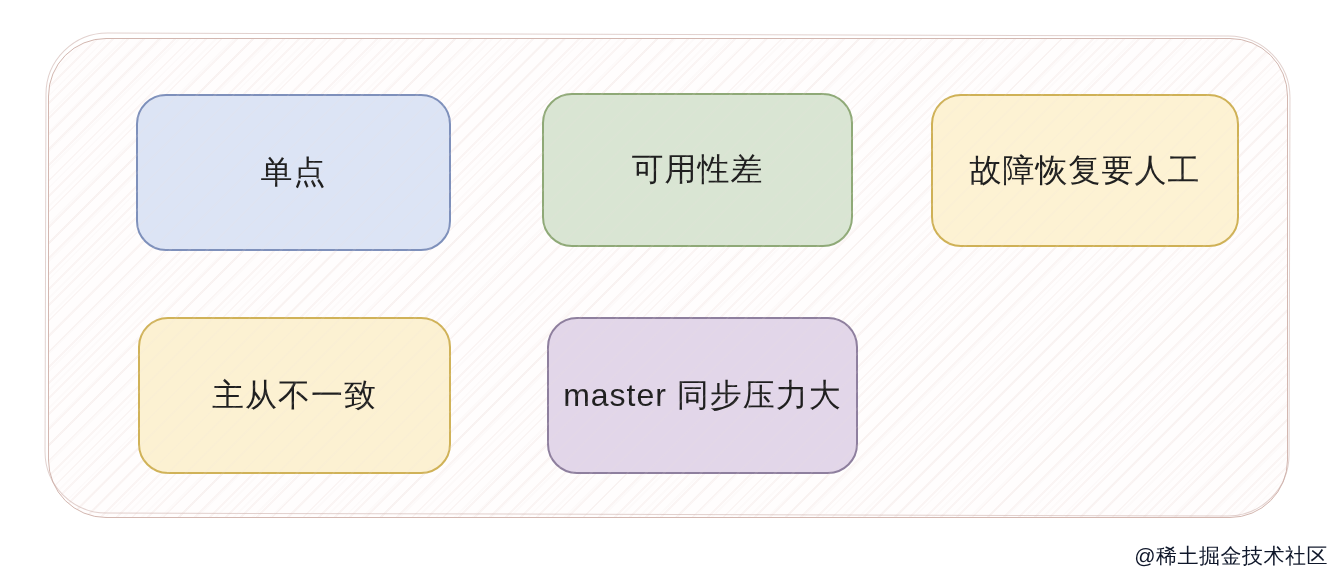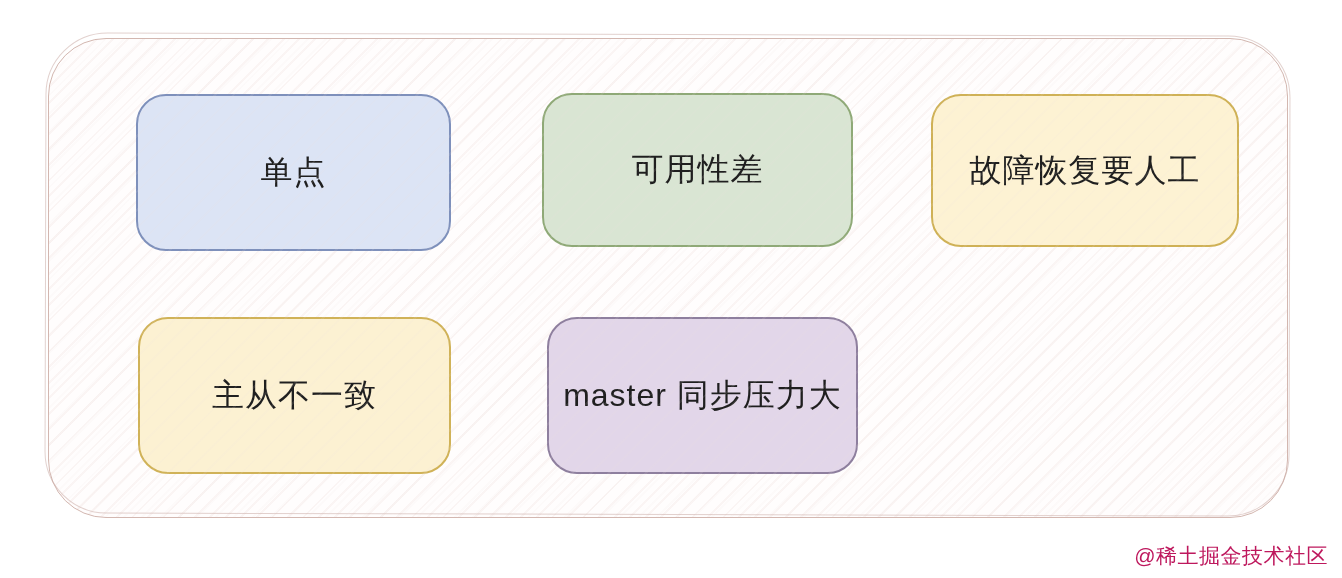--- a/index.html
+++ b/index.html
@@ -115,15 +115,15 @@
       <span class="label" style="color: rgb(31, 31, 31);">主从不一致</span>
     </div>
 
     <div class="node node-4" style="background-color: rgb(226, 214, 233); border-color: rgb(142, 127, 158);">
       <span class="label" style="color: rgb(31, 31, 31);">master 同步压力大</span>
     </div>
 
     <div class="hatch-overlay"></div>
   </div>
 
-  <div class="watermark" style="color: #be185d;">@稀土掘金技术社区</div>
+  <div class="watermark" style="color: #0f172a;">@稀土掘金技术社区</div>
 
 </div>
 
 </body></html>

